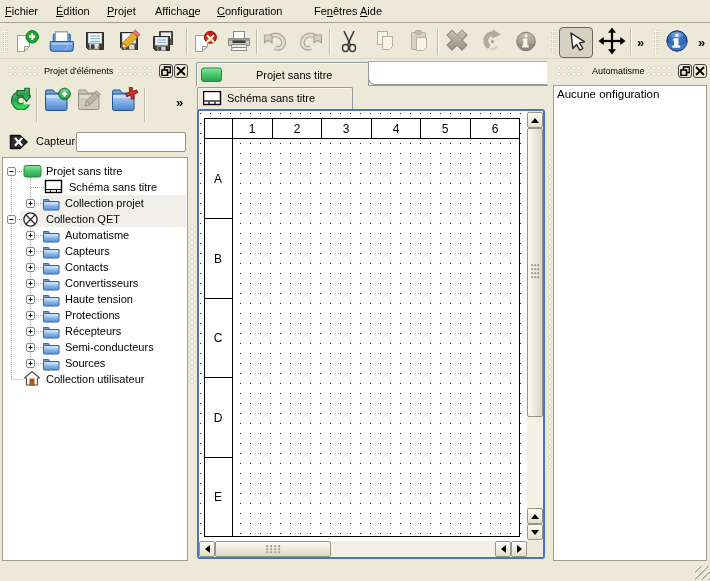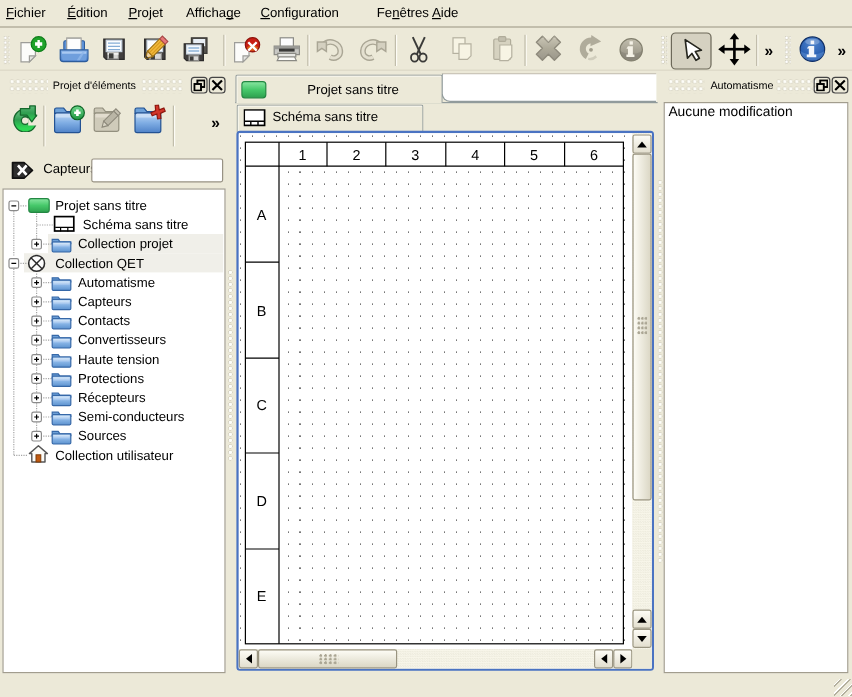--- a/index.html
+++ b/index.html
@@ -587,17 +587,17 @@
       <rect x="1" y="4" width="5.5" height="5.5" fill="#ece9d8" stroke="#000" stroke-width="1.6"></rect>
     </svg>
   </div>
   <div class="dbtn" style="left:142px;">
     <svg width="10" height="10">
       <path d="M1,1 L9,9 M9,1 L1,9" stroke="#000" stroke-width="1.8"></path>
     </svg>
   </div>
 </div>
 <div style="position:absolute;left:553px;top:85px;width:154px;height:476px;background:#fff;border:1px solid #a29d8e;">
-  <span style="position:absolute;left:3px;top:2px;font-size:11.5px">Aucune modification</span>
+  <span style="position:absolute;left:3px;top:2px;font-size:11.5px">Aucune onfiguration</span>
 </div>
 
 <div style="position:absolute;right:0px;bottom:1px;width:15px;height:14px;
   background:repeating-linear-gradient(135deg, rgba(0,0,0,0) 0 3px, #fff 3px 4px, #b5b19f 4px 5px);"></div>
 
 </body></html>

